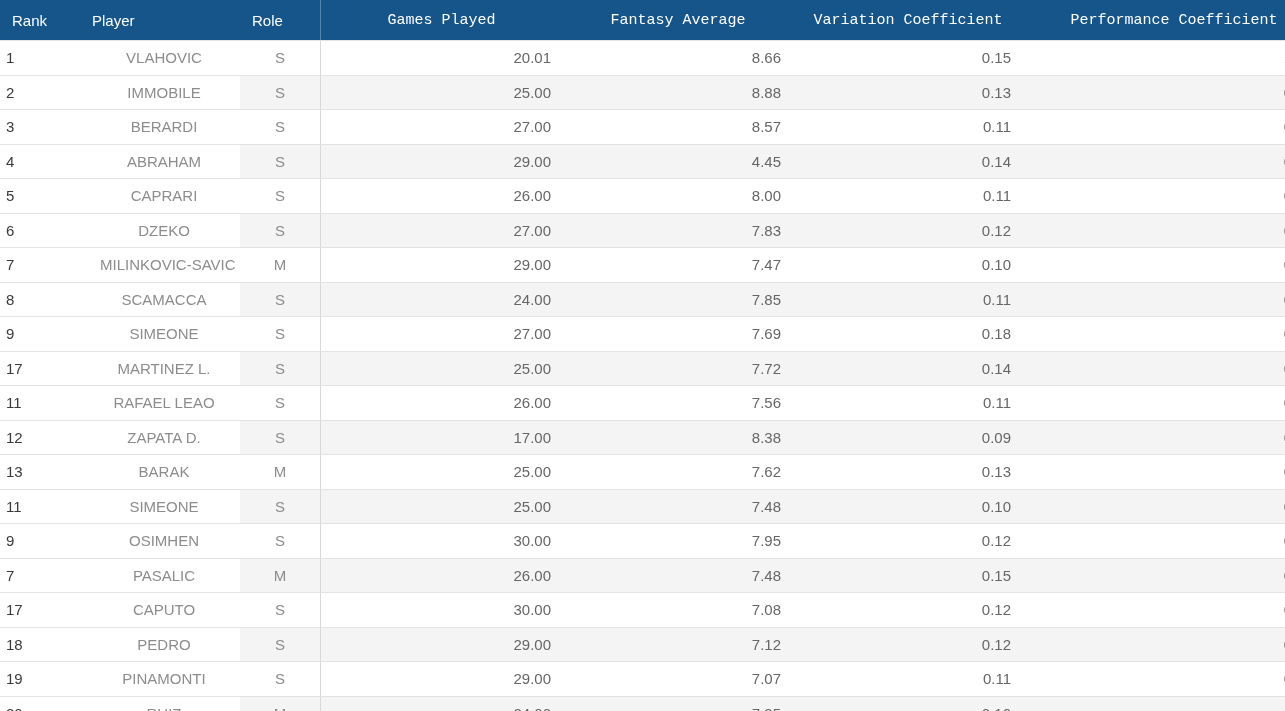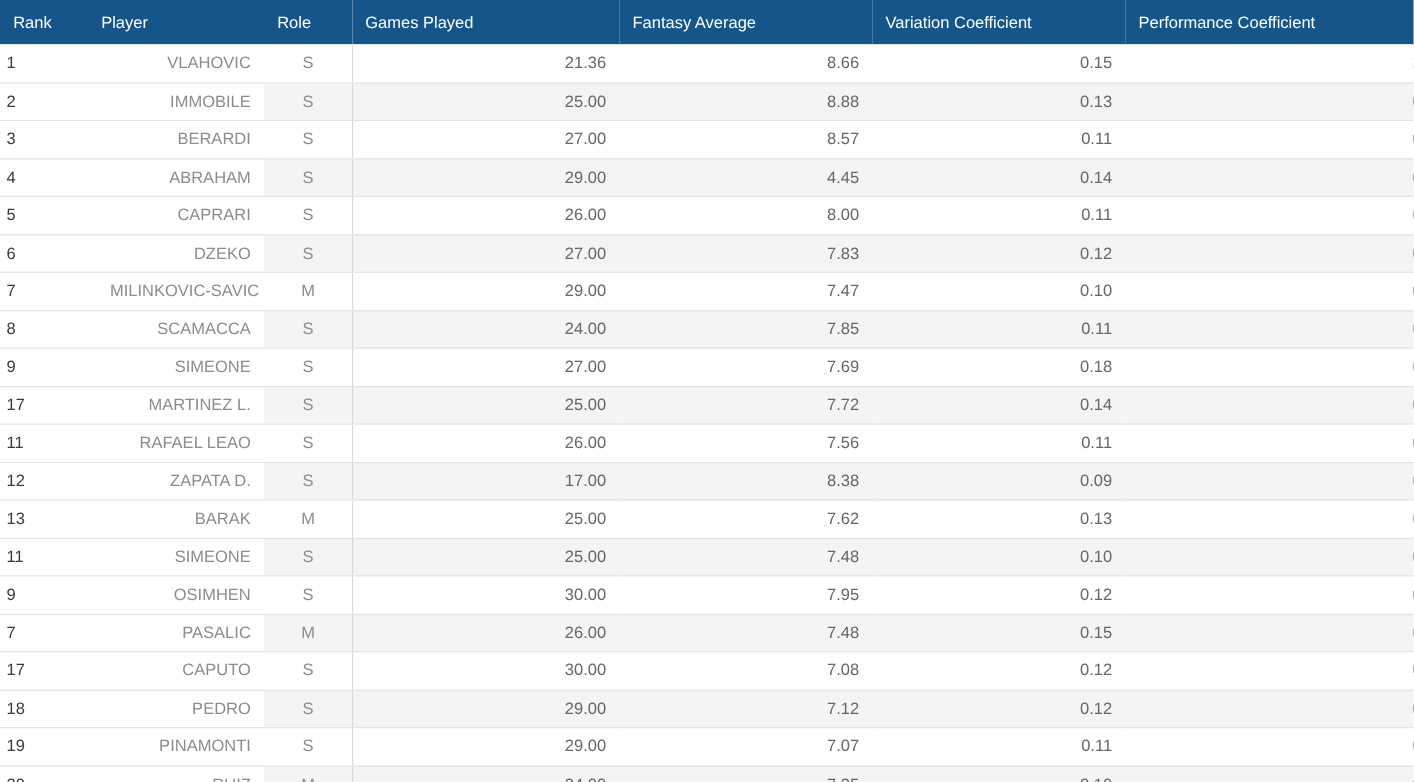--- a/index.html
+++ b/index.html
@@ -43,41 +43,41 @@
     color: #ffffff;
     font-weight: normal;
     font-size: 15px;
     height: 40px;
     padding: 0 12px;
     white-space: nowrap;
     vertical-align: middle;
     border: none;
   }
   th.h-left  { text-align: left; }
-  th.h-right { text-align: left; }
+  th.h-right { text-align: center; font-family: Liberation Mono, monospace; }
   th.sep     { box-shadow: inset 1px 0 0 #5a86ab; }
 
   
   tbody td {
     height: 33.5px;
     font-size: 15px;
     padding: 0 12px;
     vertical-align: middle;
     white-space: nowrap;
     border-bottom: 1px solid #e2e2e2;
     background: #ffffff;
   }
   td.rank {
     color: #3a3a3a;
     text-align: left;
     padding-left: 6px;
   }
   td.name {
     color: #8c8c8c;
-    text-align: right;
+    text-align: center;
     padding-left: 20px;
   }
   td.role {
     color: #8c8c8c;
     text-align: center;
     padding: 0;
   }
   td.num {
     color: #666666;
     text-align: right;
@@ -126,21 +126,21 @@
         <th class="h-right">Performance Coefficient</th>
       </tr>
     </thead>
     <tbody id="tbody">
         <tr>
           <td class="rank">1</td>
           <td class="name">VLAHOVIC</td>
           <td class="role">
             <span class="stripe">S</span>
           </td>
-          <td class="num sep">21.36</td>
+          <td class="num sep">20.01</td>
           <td class="num">8.66</td>
           <td class="num">0.15</td>
           <td class="num">1.00</td>
         </tr>
         <tr class="alt">
           <td class="rank">2</td>
           <td class="name">IMMOBILE</td>
           <td class="role">
             <span class="stripe">S</span>
           </td>

